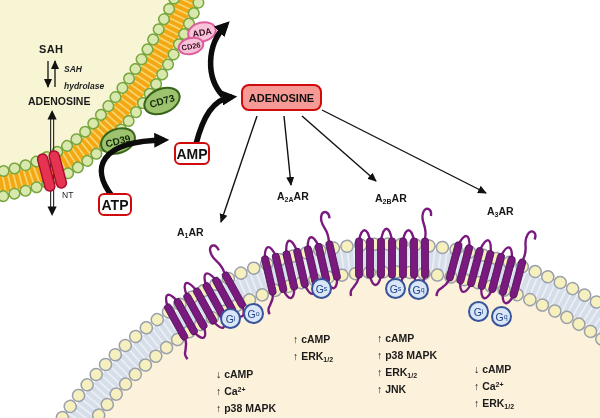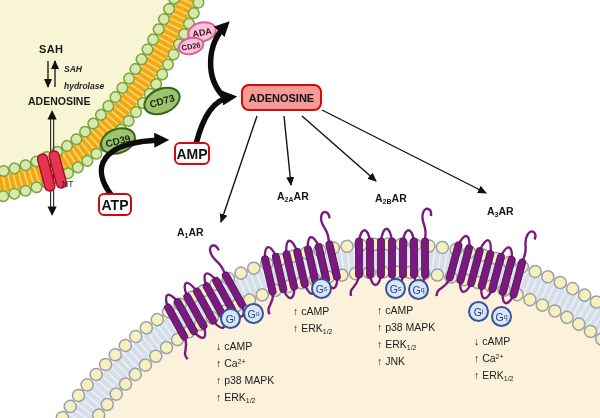--- a/index.html
+++ b/index.html
@@ -9,21 +9,21 @@
   .lbl{position:absolute;white-space:nowrap;color:#1a1a1a;}
   .box{position:absolute;display:flex;align-items:center;justify-content:center;
        border:2.5px solid #cf0b0b;border-radius:6px;background:#fff;
        font-weight:bold;font-size:14px;color:#111;box-sizing:border-box;}
   .box.highlight{background:#f59a94;border-radius:8px;font-size:11px;}
   .rcpt-lbl{position:absolute;font-weight:bold;font-size:10.5px;color:#161616;white-space:nowrap;}
   .gprot{position:absolute;width:21px;height:21px;border-radius:50%;
          border:2px solid #36539b;background:#d9e6f7;color:#1d3f86;
          display:flex;align-items:center;justify-content:center;
          font-size:10.5px;box-sizing:border-box;}
-  .fx{position:absolute;font-size:10.5px;line-height:17px;color:#1c1c1c;font-weight:400;}
+  .fx{position:absolute;font-size:10.5px;line-height:17px;color:#1c1c1c;font-weight:700;margin-top:28px;}
   .fx-line{white-space:nowrap;}
   sub{font-size:7px;vertical-align:-2px;line-height:0;}
   sup{font-size:7px;vertical-align:3px;line-height:0;}
   .sah{font-size:11px;font-weight:600;letter-spacing:.3px;}
   .sahhyd{font-size:8.5px;font-weight:bold;font-style:italic;line-height:17px;
           width:56px;white-space:normal;color:#222;}
   .adeno-cyt{font-size:10.5px;font-weight:600;}
   .nt-lbl{font-size:8.5px;color:#222;}
   svg text{font-family:"Liberation Sans","DejaVu Sans",sans-serif;}
   .enz-txt{font-weight:bold;fill:#14280a;}
@@ -126,21 +126,21 @@
       <path d="M 257,116 L 221,222" marker-end="url(#mThin)"></path>
       <path d="M 284,116 L 291,185" marker-end="url(#mThin)"></path>
       <path d="M 302,116 L 376,181" marker-end="url(#mThin)"></path>
       <path d="M 322,110 L 486,193" marker-end="url(#mThin)"></path>
     </g>
   </svg>
 
   <div class="lbl sah" style="left:39px;top:43px;">SAH</div>
   <div class="lbl sahhyd" style="left:64px;top:61px;">SAH hydrolase</div>
   <div class="lbl adeno-cyt" style="left:28px;top:95px;">ADENOSINE</div>
-  <div class="lbl nt-lbl" style="left:62px;top:179px;">NT</div>
+  <div class="lbl nt-lbl" style="left:62px;top:190px;">NT</div>
 
   <div class="box" style="left:98px;top:193px;width:34px;height:23px;">ATP</div>
   <div class="box" style="left:174px;top:142px;width:36px;height:23px;">AMP</div>
   <div class="box highlight" style="left:241px;top:84px;width:81px;height:27px;">ADENOSINE</div>
 
   <div class="rcpt-lbl" style="left:177px;top:226px;"><span>A</span><sub>1</sub><span>AR</span></div>
   <div class="rcpt-lbl" style="left:277px;top:190px;"><span>A</span><sub>2A</sub><span>AR</span></div>
   <div class="rcpt-lbl" style="left:375px;top:192px;"><span>A</span><sub>2B</sub><span>AR</span></div>
   <div class="rcpt-lbl" style="left:487px;top:205px;"><span>A</span><sub>3</sub><span>AR</span></div>
 

